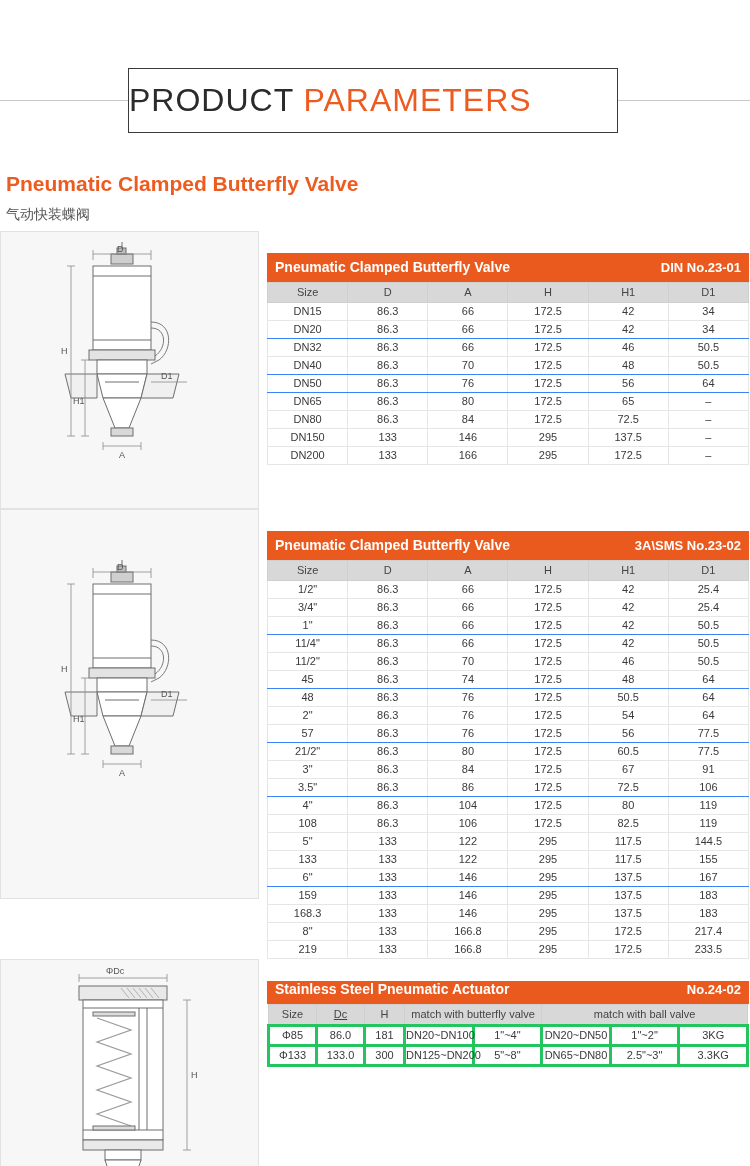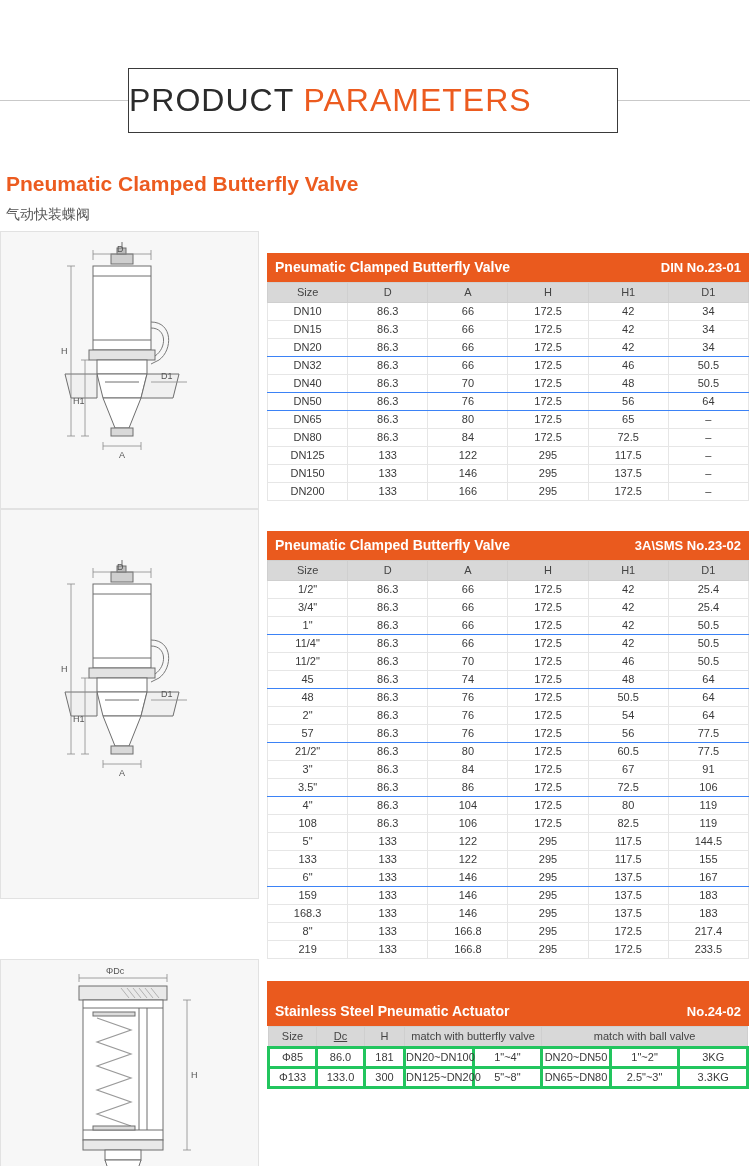--- a/index.html
+++ b/index.html
@@ -140,21 +140,21 @@
     font-size:11px;
     table-layout:fixed;
   }
   table.act caption {
     caption-side:top;
     background:#ea5a1e;
     color:#ffffff;
     font-size:14px;
     font-weight:bold;
     text-align:left;
-    padding:22px 8px 7px 8px;
+    padding:0 8px 7px 8px;
   }
   table.act thead th {
     background:#d8d8d8;
     color:#444;
     font-weight:normal;
     font-size:11px;
     padding:3px 0 4px 0;
     text-align:center;
     border:1px solid #cfcfcf;
   }
@@ -256,43 +256,35 @@
             <th>Size</th>
             <th>D</th>
             <th>A</th>
             <th>H</th>
             <th>H1</th>
             <th>D1</th>
           </tr>
         </thead>
         <tbody>
             <tr>
-              <td>DN10</td>
+              <td>DN15</td>
               <td>86.3</td>
               <td>66</td>
               <td>172.5</td>
               <td>42</td>
               <td>34</td>
             </tr>
-            <tr>
-              <td>DN15</td>
+            <tr class="grp-end">
+              <td>DN20</td>
               <td>86.3</td>
               <td>66</td>
               <td>172.5</td>
               <td>42</td>
               <td>34</td>
             </tr>
-            <tr class="grp-end">
-              <td>DN20</td>
-              <td>86.3</td>
-              <td>66</td>
-              <td>172.5</td>
-              <td>42</td>
-              <td>34</td>
-            </tr>
             <tr>
               <td>DN32</td>
               <td>86.3</td>
               <td>66</td>
               <td>172.5</td>
               <td>46</td>
               <td>50.5</td>
             </tr>
             <tr class="grp-end">
               <td>DN40</td>
@@ -317,28 +309,20 @@
               <td>172.5</td>
               <td>65</td>
               <td>–</td>
             </tr>
             <tr>
               <td>DN80</td>
               <td>86.3</td>
               <td>84</td>
               <td>172.5</td>
               <td>72.5</td>
-              <td>–</td>
-            </tr>
-            <tr>
-              <td>DN125</td>
-              <td>133</td>
-              <td>122</td>
-              <td>295</td>
-              <td>117.5</td>
               <td>–</td>
             </tr>
             <tr>
               <td>DN150</td>
               <td>133</td>
               <td>146</td>
               <td>295</td>
               <td>137.5</td>
               <td>–</td>
             </tr>

